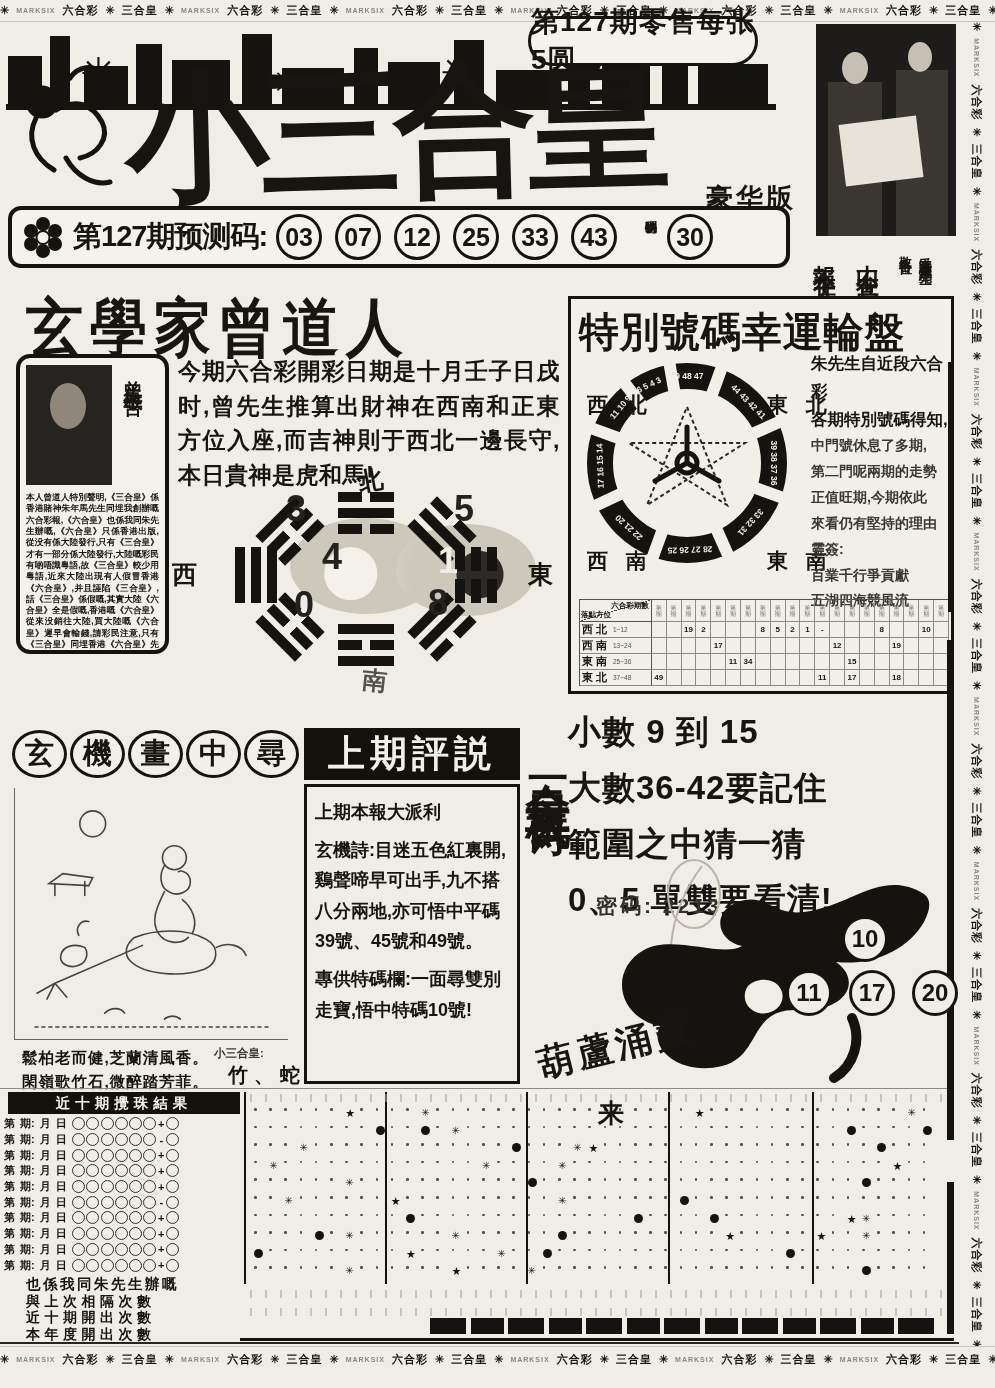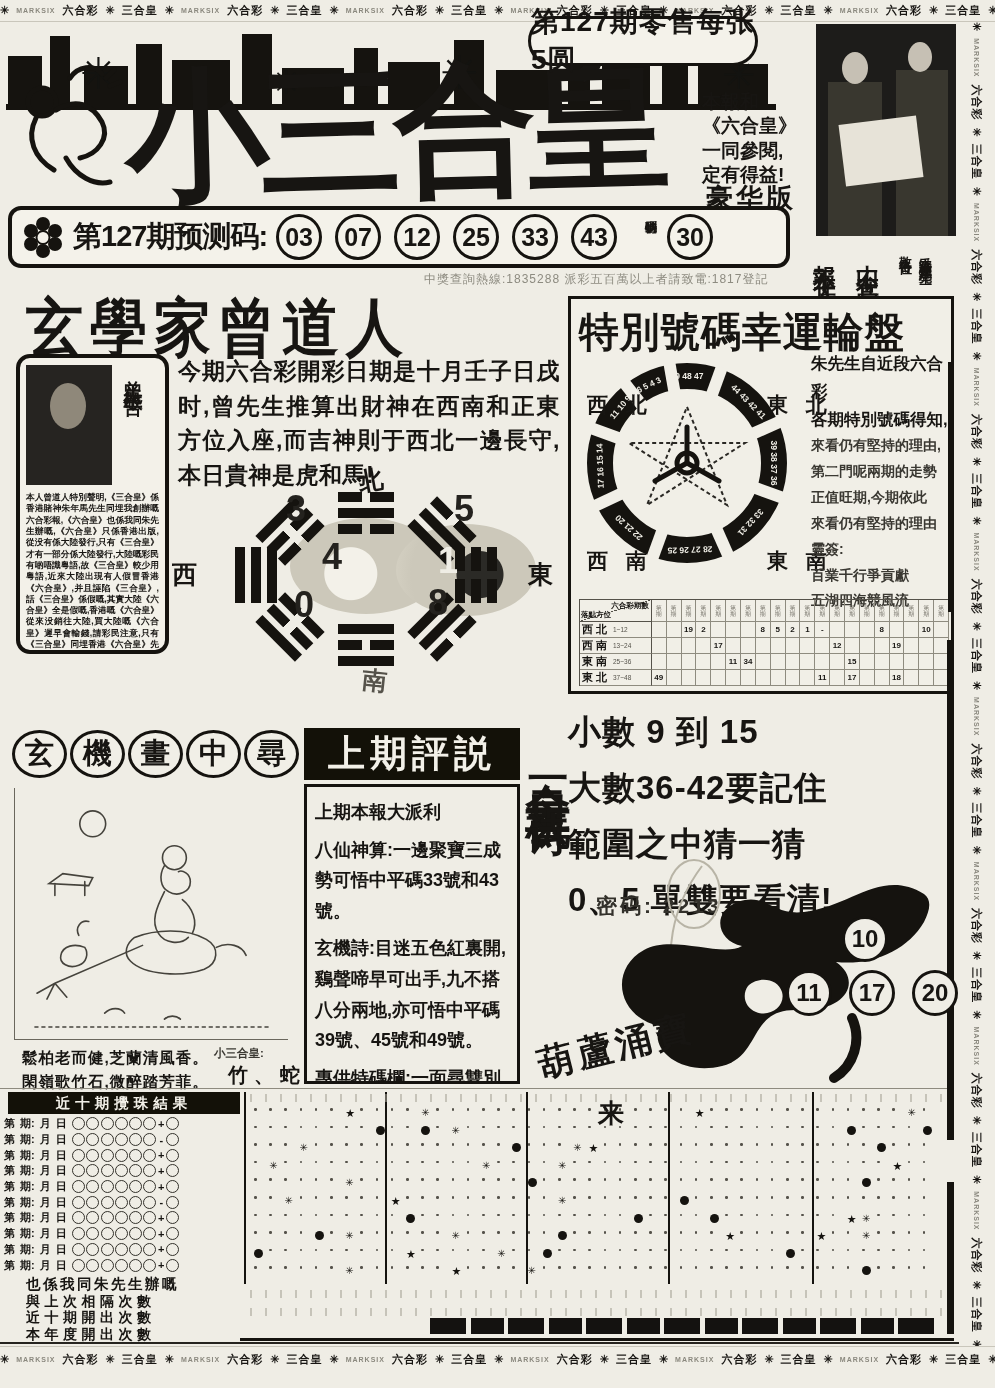--- a/index.html
+++ b/index.html
@@ -253,26 +253,20 @@
     <g fill="none" stroke="#15130f" stroke-width="5" stroke-linecap="round">
       <circle cx="36" cy="44" r="14" fill="#15130f"></circle>
       <path d="M50 52 C70 40 86 46 96 64 C104 80 92 96 74 100"></path>
       <path d="M30 60 C20 80 28 100 48 112"></path>
       <path d="M60 100 C70 118 88 128 104 124"></path>
       <path d="M64 20 C72 8 88 6 96 16"></path>
       <path d="M100 20 l8 -8 M104 28 l10 -4"></path>
     </g>
   </svg>
 
-  <div class="abs mast-note">
-    <div>本報和</div>
-    <div>《六合皇》</div>
-    <div>一同參閱,</div>
-    <div>定有得益!</div>
-  </div>
   <div class="abs mast-edition">豪华版</div>
 
   <div class="abs photo">
     <div class="ph-body ph-b1"></div>
     <div class="ph-body ph-b2"></div>
     <div class="ph-head ph-h1"></div>
     <div class="ph-head ph-h2"></div>
     <div class="ph-paper"></div>
   </div>
 
@@ -302,21 +296,20 @@
         <div class="num-circle">03</div>
         <div class="num-circle">07</div>
         <div class="num-circle">12</div>
         <div class="num-circle">25</div>
         <div class="num-circle">33</div>
         <div class="num-circle">43</div>
       </span>
     <span class="special-label">特別號碼</span>
     <span class="num-circle">30</span>
   </div>
-  <div class="abs hotline">中獎查詢熱線:1835288  派彩五百萬以上者請致電:1817登記</div>
 
   <div class="abs master-title">玄學家曾道人</div>
   <div class="abs master-box">
     <div class="mb-top">
       <div class="mb-photo">
         <div class="mb-face"></div>
       </div>
       <div class="mb-cap">曾先生敬告</div>
     </div>
     <div class="mb-text">本人曾道人特別聲明,《三合皇》係香港賭神朱年馬先生同埋我創辦嘅六合彩報,《六合皇》也係我同朱先生辦嘅,《六合皇》只係香港出版,從没有係大陸發行,只有《三合皇》才有一部分係大陸發行,大陸嘅彩民有啲唔識粵語,故《三合皇》較少用粵語,近來大陸出現有人假冒香港《六合皇》,并且誣陷《三合皇》,話《三合皇》係假嘅,其實大陸《六合皇》全是假嘅,香港嘅《六合皇》從來没銷往大陸,買大陸嘅《六合皇》遲早會輸錢,請彩民注意,只有《三合皇》同埋香港《六合皇》先至係真嘅!!!</div>
@@ -412,21 +405,21 @@
         <div class="pill" style="transform: translate(-50%, -50%) rotate(310deg) translateY(-87px);">11 10 9</div>
         <div class="pill" style="transform: translate(-50%, -50%) rotate(334deg) translateY(-87px);">6 5 4 3</div>
       </div>
     <div class="dir dir-nw">西 北</div>
     <div class="dir dir-ne">東 北</div>
     <div class="dir dir-sw">西 南</div>
     <div class="dir dir-se">東 南</div>
     <div class="wbody" id="wheel-body">
         <div class="wb-strong">朱先生自近段六合彩</div>
         <div class="wb-strong">各期特別號碼得知,</div>
-        <div class="wb-normal">來看仍有堅持的理由,</div>
+        <div class="wb-normal">中門號休息了多期,</div>
         <div class="wb-normal">第二門呢兩期的走勢</div>
         <div class="wb-normal">正值旺期,今期依此</div>
         <div class="wb-normal">來看仍有堅持的理由</div>
         <div class="wb-normal">靈簽:</div>
         <div class="wb-normal">百業千行爭貢獻</div>
         <div class="wb-normal">五湖四海競風流</div>
       </div>
     <div class="wtable" id="wheel-table">
         <div class="wt-row">
           <div class="wt-diag">
@@ -647,21 +640,20 @@
     </g>
   </svg>
   <div class="abs cap1">鬆柏老而健,芝蘭清風香。</div>
   <div class="abs cap2">閑嶺歌竹石,微醉踏芳菲。</div>
   <div class="abs tip-label">小三合皇:</div>
   <div class="abs tip">竹、蛇</div>
 
   <div class="abs rev-title">上期評説</div>
   <div class="abs rev-box" id="review-box">
       <p>上期本報大派利</p>
-      <p>八仙神算:一邊聚寶三成勢可悟中平碼33號和43號。</p>
       <p>玄機詩:目迷五色紅裏開,鷄聲啼早可出手,九不搭八分兩地,亦可悟中平碼39號、45號和49號。</p>
       <p>專供特碼欄:一面尋雙別走寶,悟中特碼10號!</p>
     </div>
 
   <div class="abs poem-vtitle">三合皇玄机诗</div>
   <div class="abs poem-lines" id="poem-lines">
       <div class="poem-line">小數 9 到 15</div>
       <div class="poem-line">大數36-42要記住</div>
       <div class="poem-line">範圍之中猜一猜</div>
       <div class="poem-line">0、5 單雙要看清!</div>

